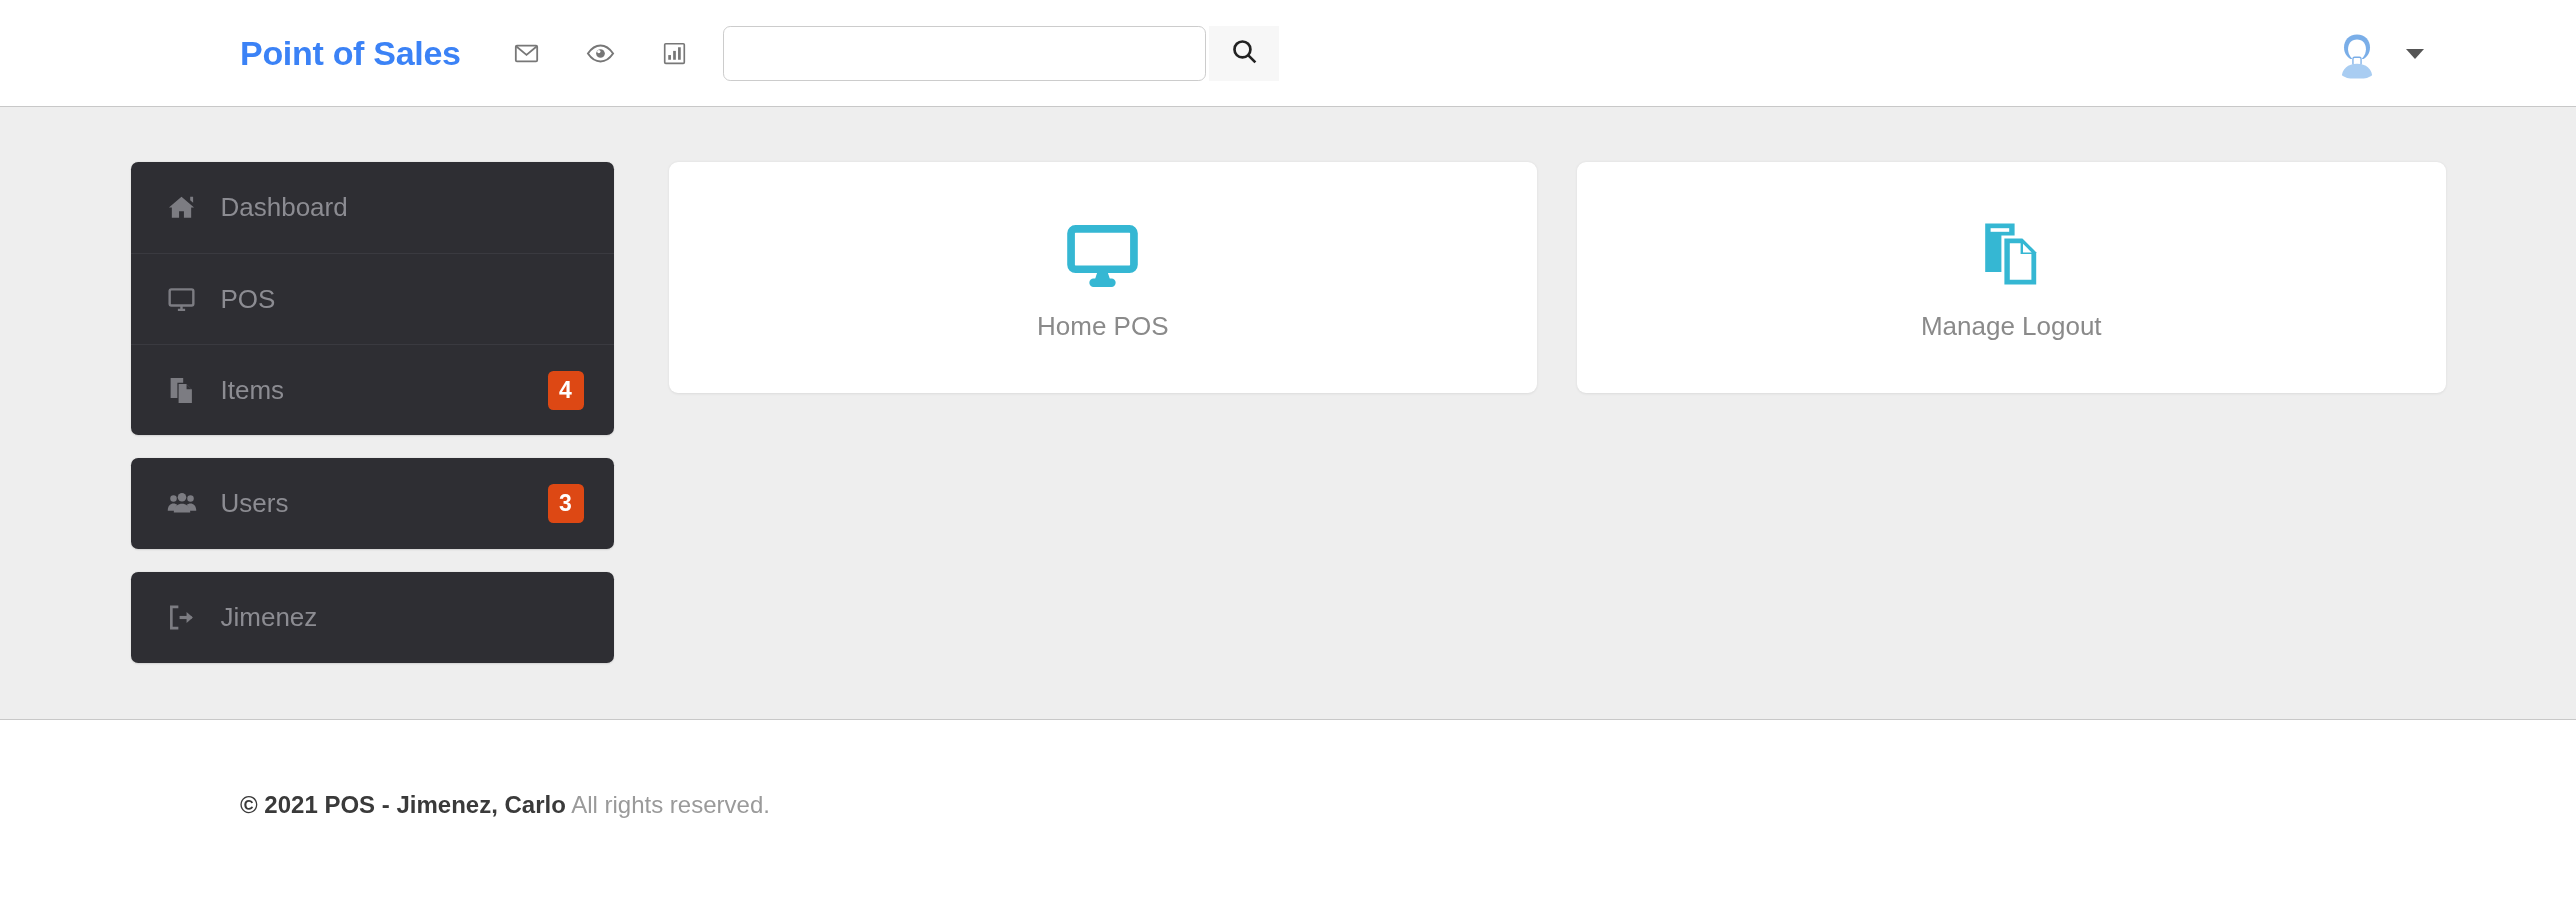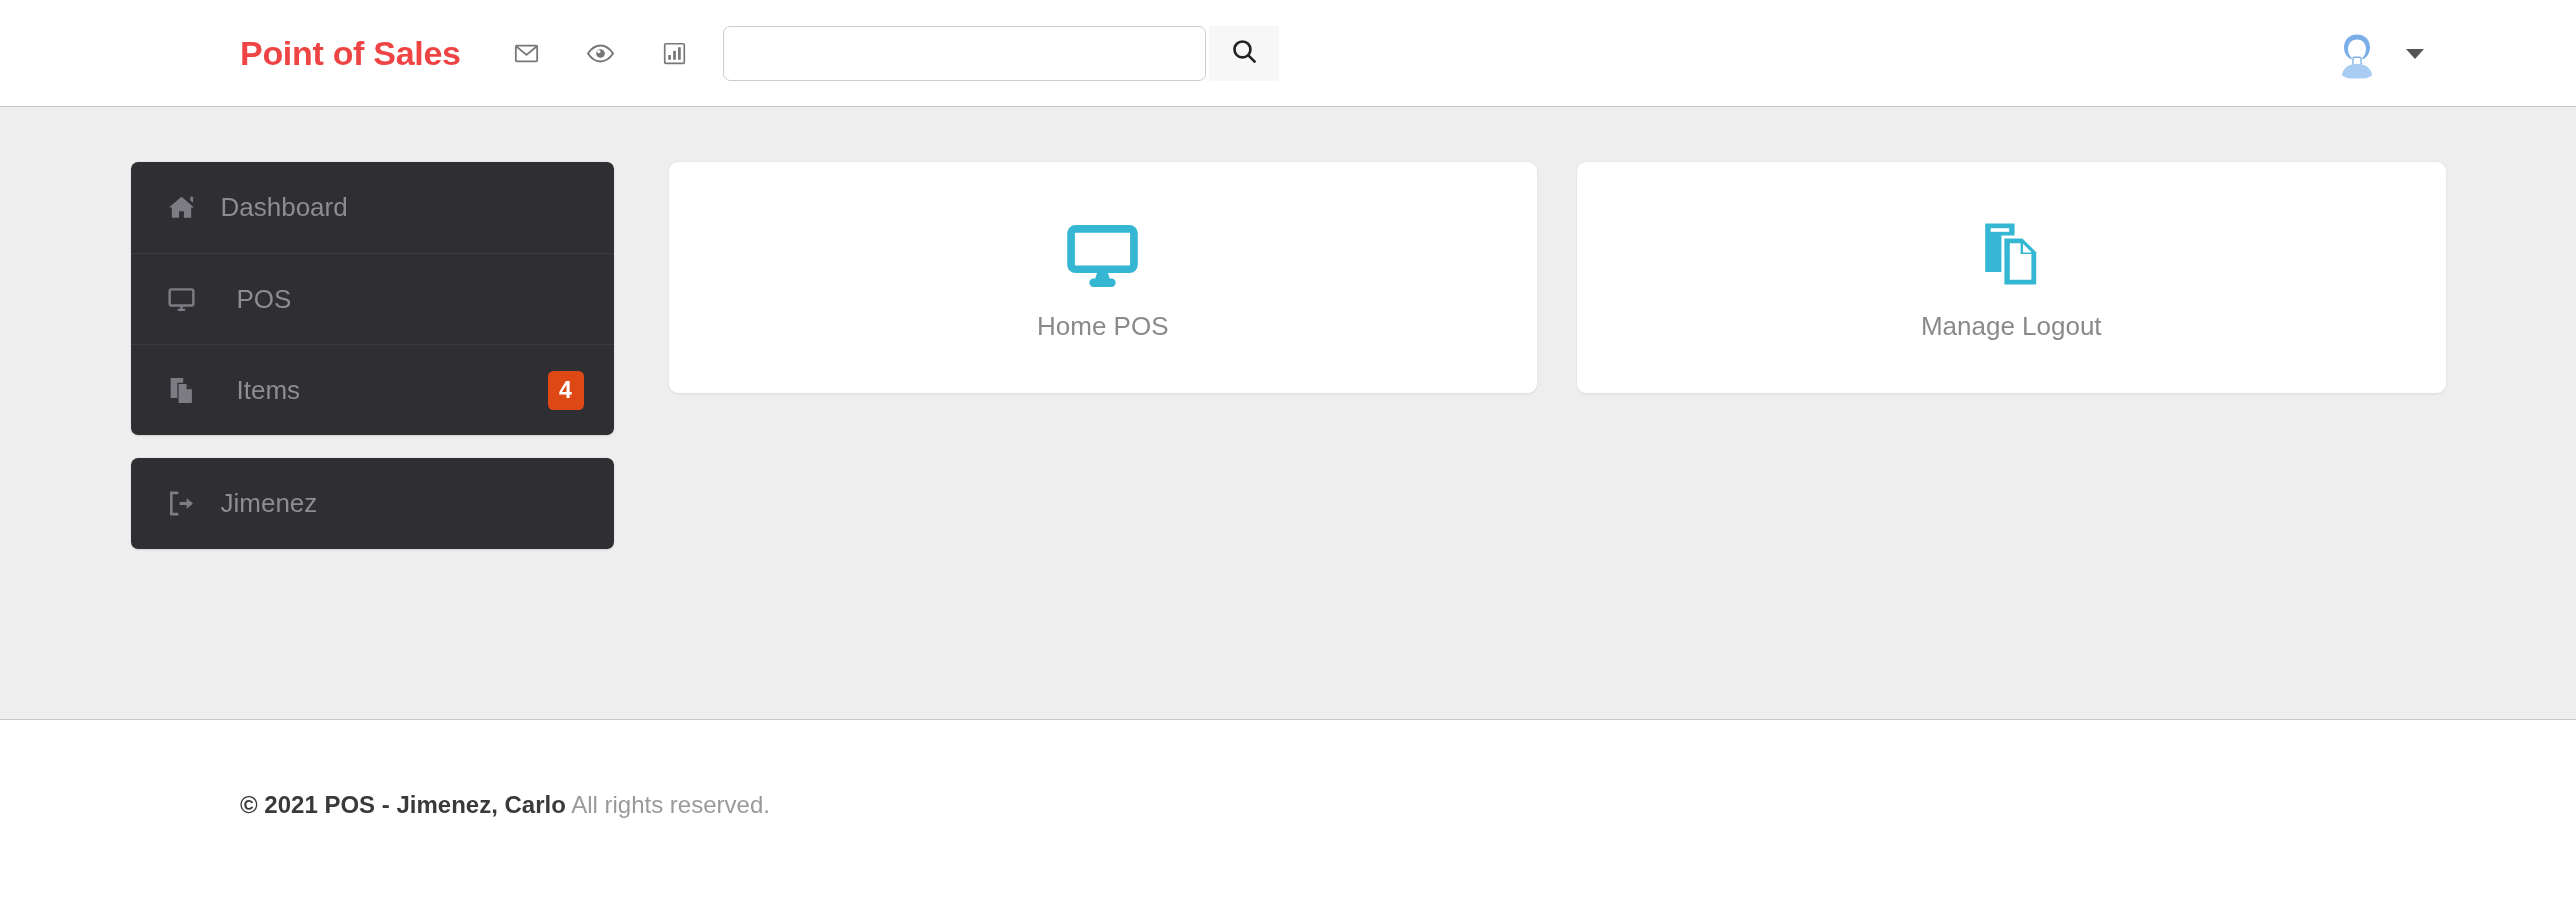--- a/index.html
+++ b/index.html
@@ -23,21 +23,21 @@
     background: #ffffff;
     border-bottom: 1.8px solid #c8c8c8;
     display: flex;
     align-items: center;
   }
 
   .brand {
     margin-left: 240px;
     font-size: 34px;
     font-weight: bold;
-    color: #ef4444;
+    color: #3b82f6;
     letter-spacing: -0.3px;
     white-space: nowrap;
   }
 
   .nav-icons {
     display: flex;
     align-items: center;
     margin-left: 48px;
     gap: 38px;
   }
@@ -146,21 +146,20 @@
     height: 91px;
     display: flex;
     align-items: center;
     padding: 0 30px 0 36px;
     color: #8a8a8f;
     cursor: pointer;
   }
 
   .menu-group .menu-item + .menu-item {
     border-top: 1.8px solid #3a3a40;
-    gap: 16px;
   }
 
   .menu-card {
     background: #2e2e33;
     border-radius: 7.2px;
     margin-top: 23px;
     box-shadow: 0 0.9px 1.8px rgba(0,0,0,0.12);
   }
 
   .menu-icon {
@@ -353,20 +352,36 @@
               <path d="M9.6 6.6 L16 6.6 L20.6 11.2 L20.6 22.4 L9.6 22.4 Z"></path>
               <path d="M16.2 6.8 L20.4 11 L16.2 11 Z" fill="#2e2e33"></path>
             </svg>
           </span>
           <span class="menu-label">Items</span>
           <span class="badge">4</span>
         </div>
 
       </div>
 
+      <div class="menu-card">
+        <div class="menu-item">
+          <span class="menu-icon">
+            <svg width="30" height="30" viewBox="0 0 24 24" fill="currentColor">
+              <circle cx="5.2" cy="7.6" r="2.6"></circle>
+              <circle cx="18.8" cy="7.6" r="2.6"></circle>
+              <circle cx="12" cy="6.6" r="3.4"></circle>
+              <path d="M0.6 17.4 C0.6 13.6 2.6 11.6 5.2 11.6 C6.4 11.6 7.4 12 8.2 12.8 C7 13.8 6.4 15.4 6.4 17.4 Z"></path>
+              <path d="M23.4 17.4 L17.6 17.4 C17.6 15.4 17 13.8 15.8 12.8 C16.6 12 17.6 11.6 18.8 11.6 C21.4 11.6 23.4 13.6 23.4 17.4 Z"></path>
+              <path d="M5.4 18.8 C5.4 14.4 8.2 11.8 12 11.8 C15.8 11.8 18.6 14.4 18.6 18.8 Z"></path>
+            </svg>
+          </span>
+          <span class="menu-label">Users</span>
+          <span class="badge">3</span>
+        </div>
+      </div>
 
       <div class="menu-card">
         <div class="menu-item">
           <span class="menu-icon">
             <svg width="29" height="29" viewBox="0 0 24 24" fill="none" stroke="currentColor" stroke-width="2.2">
               <path d="M9.4 3.2 L3.6 3.2 L3.6 20.8 L9.4 20.8"></path>
               <path d="M10.4 12 L20.4 12" stroke-width="2.6"></path>
               <path d="M16.2 7.4 L21.4 12 L16.2 16.6 Z" fill="currentColor" stroke="none"></path>
             </svg>
           </span>

